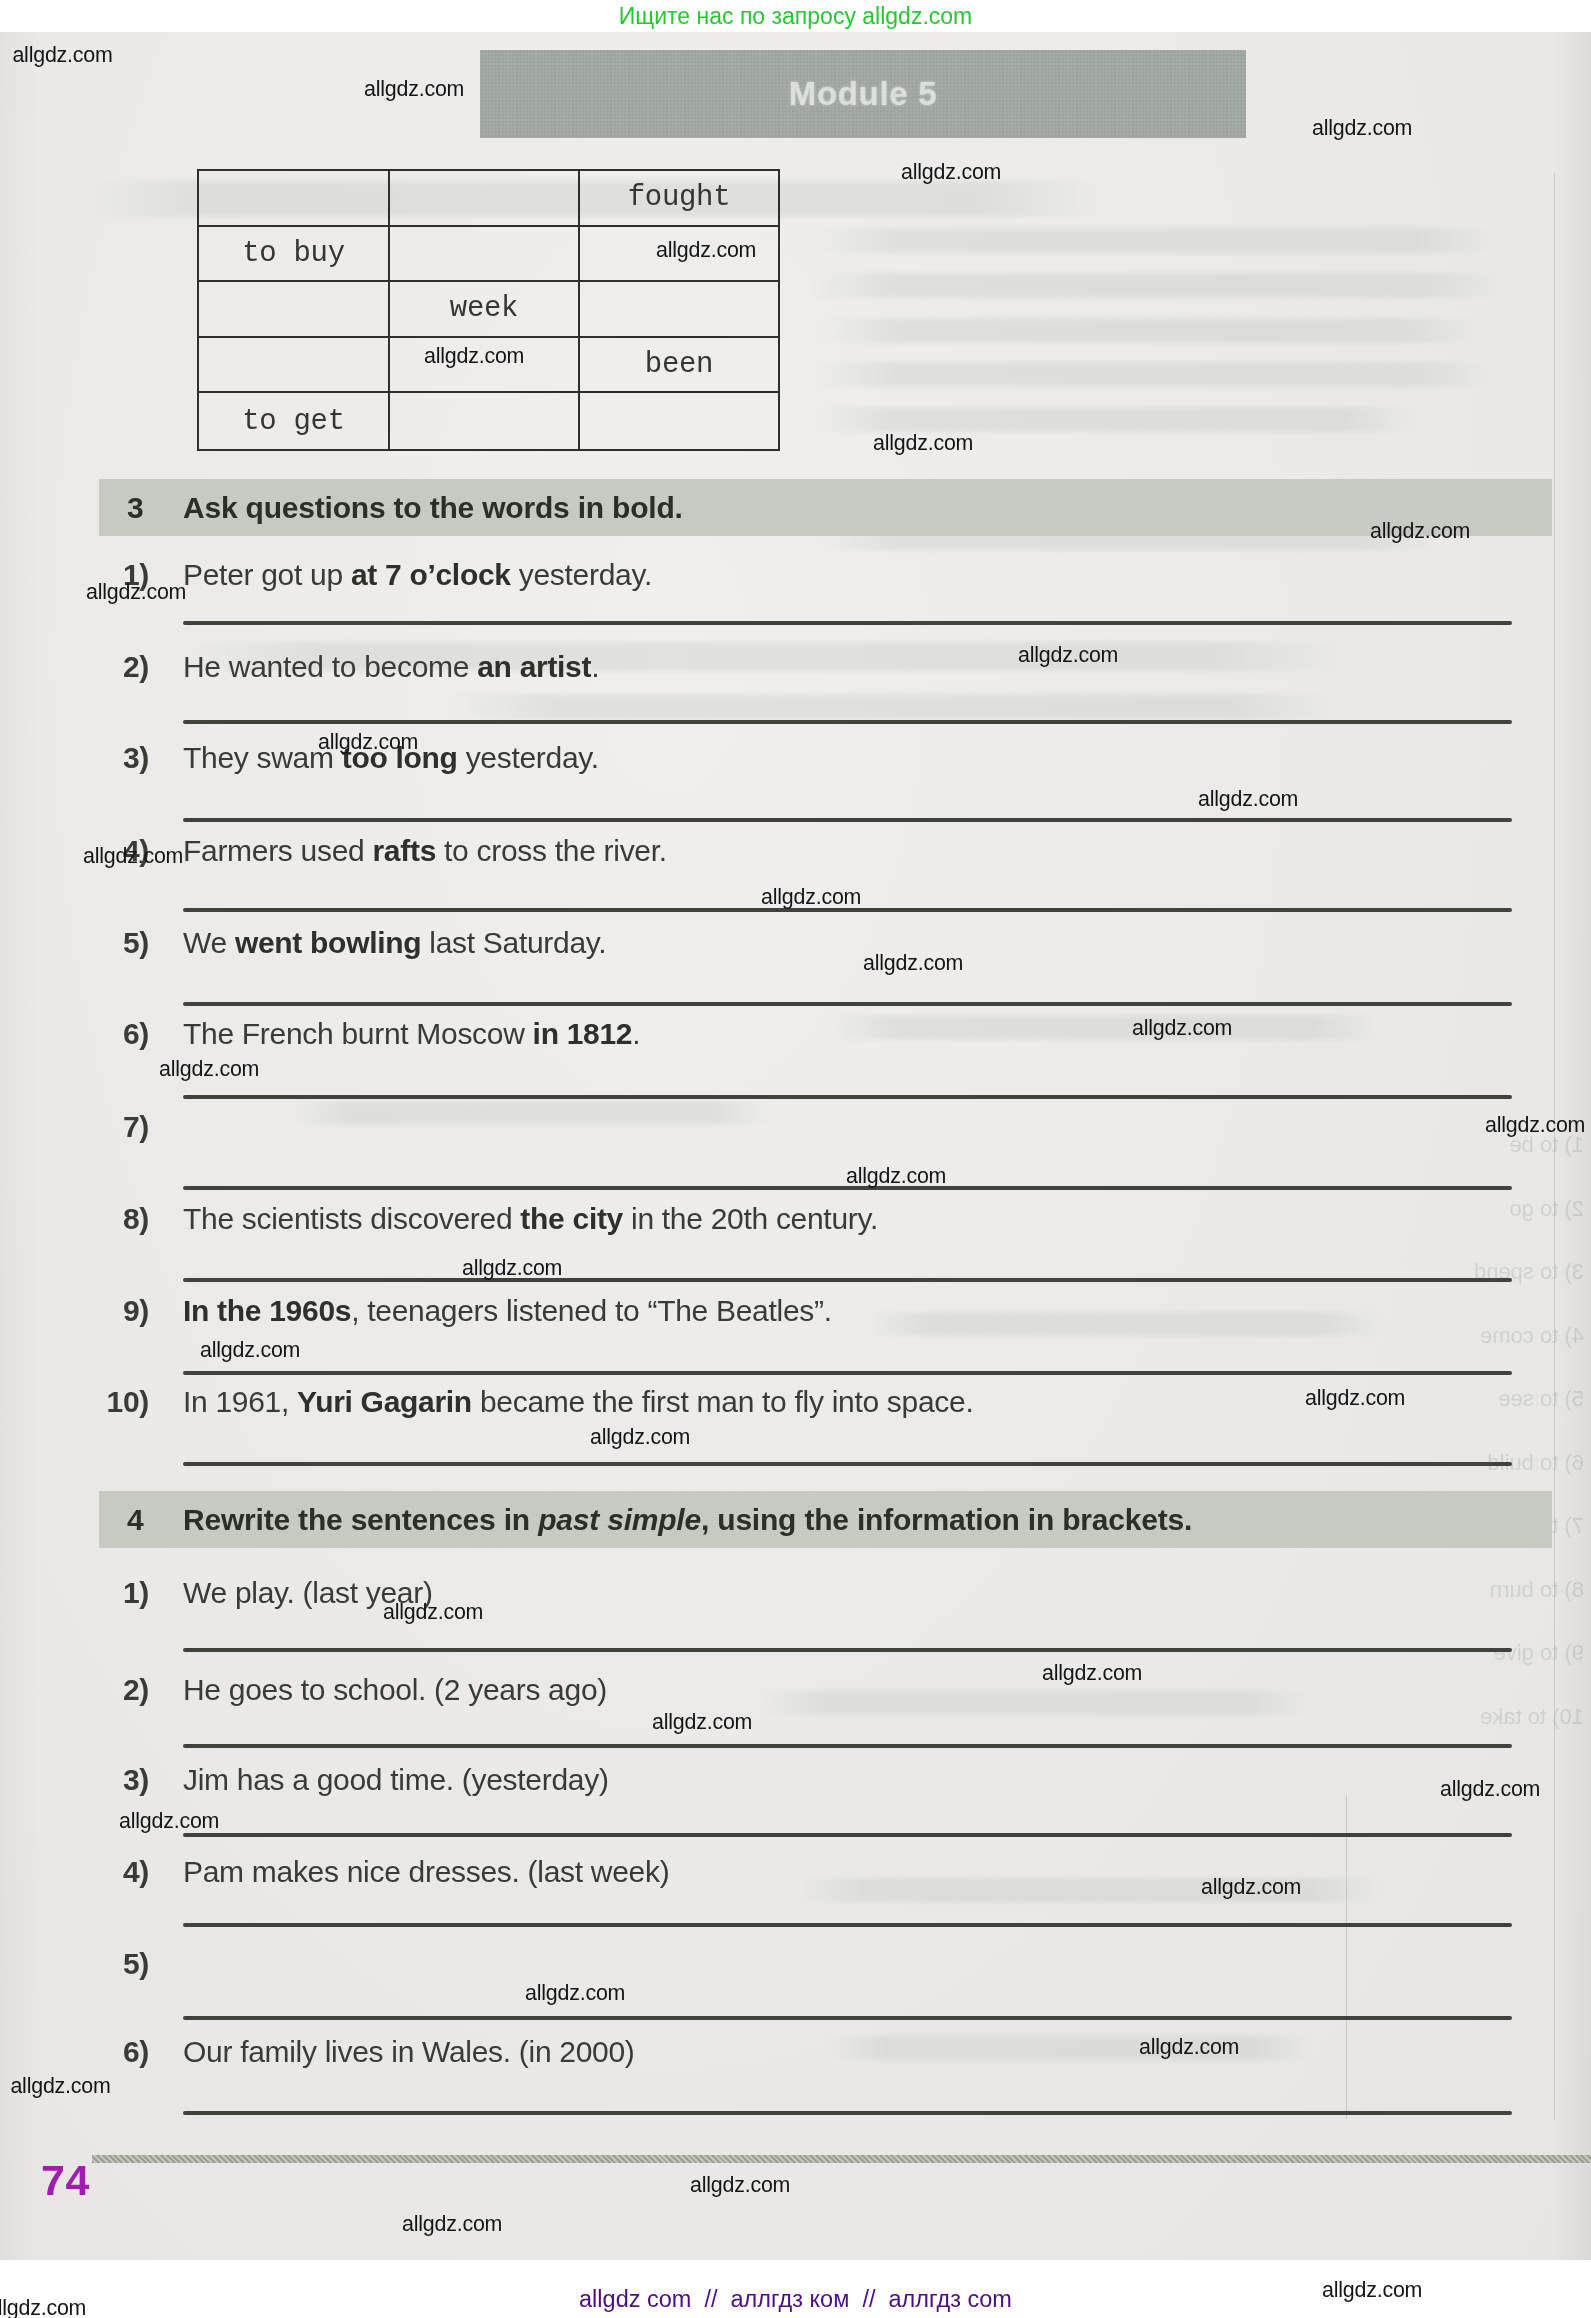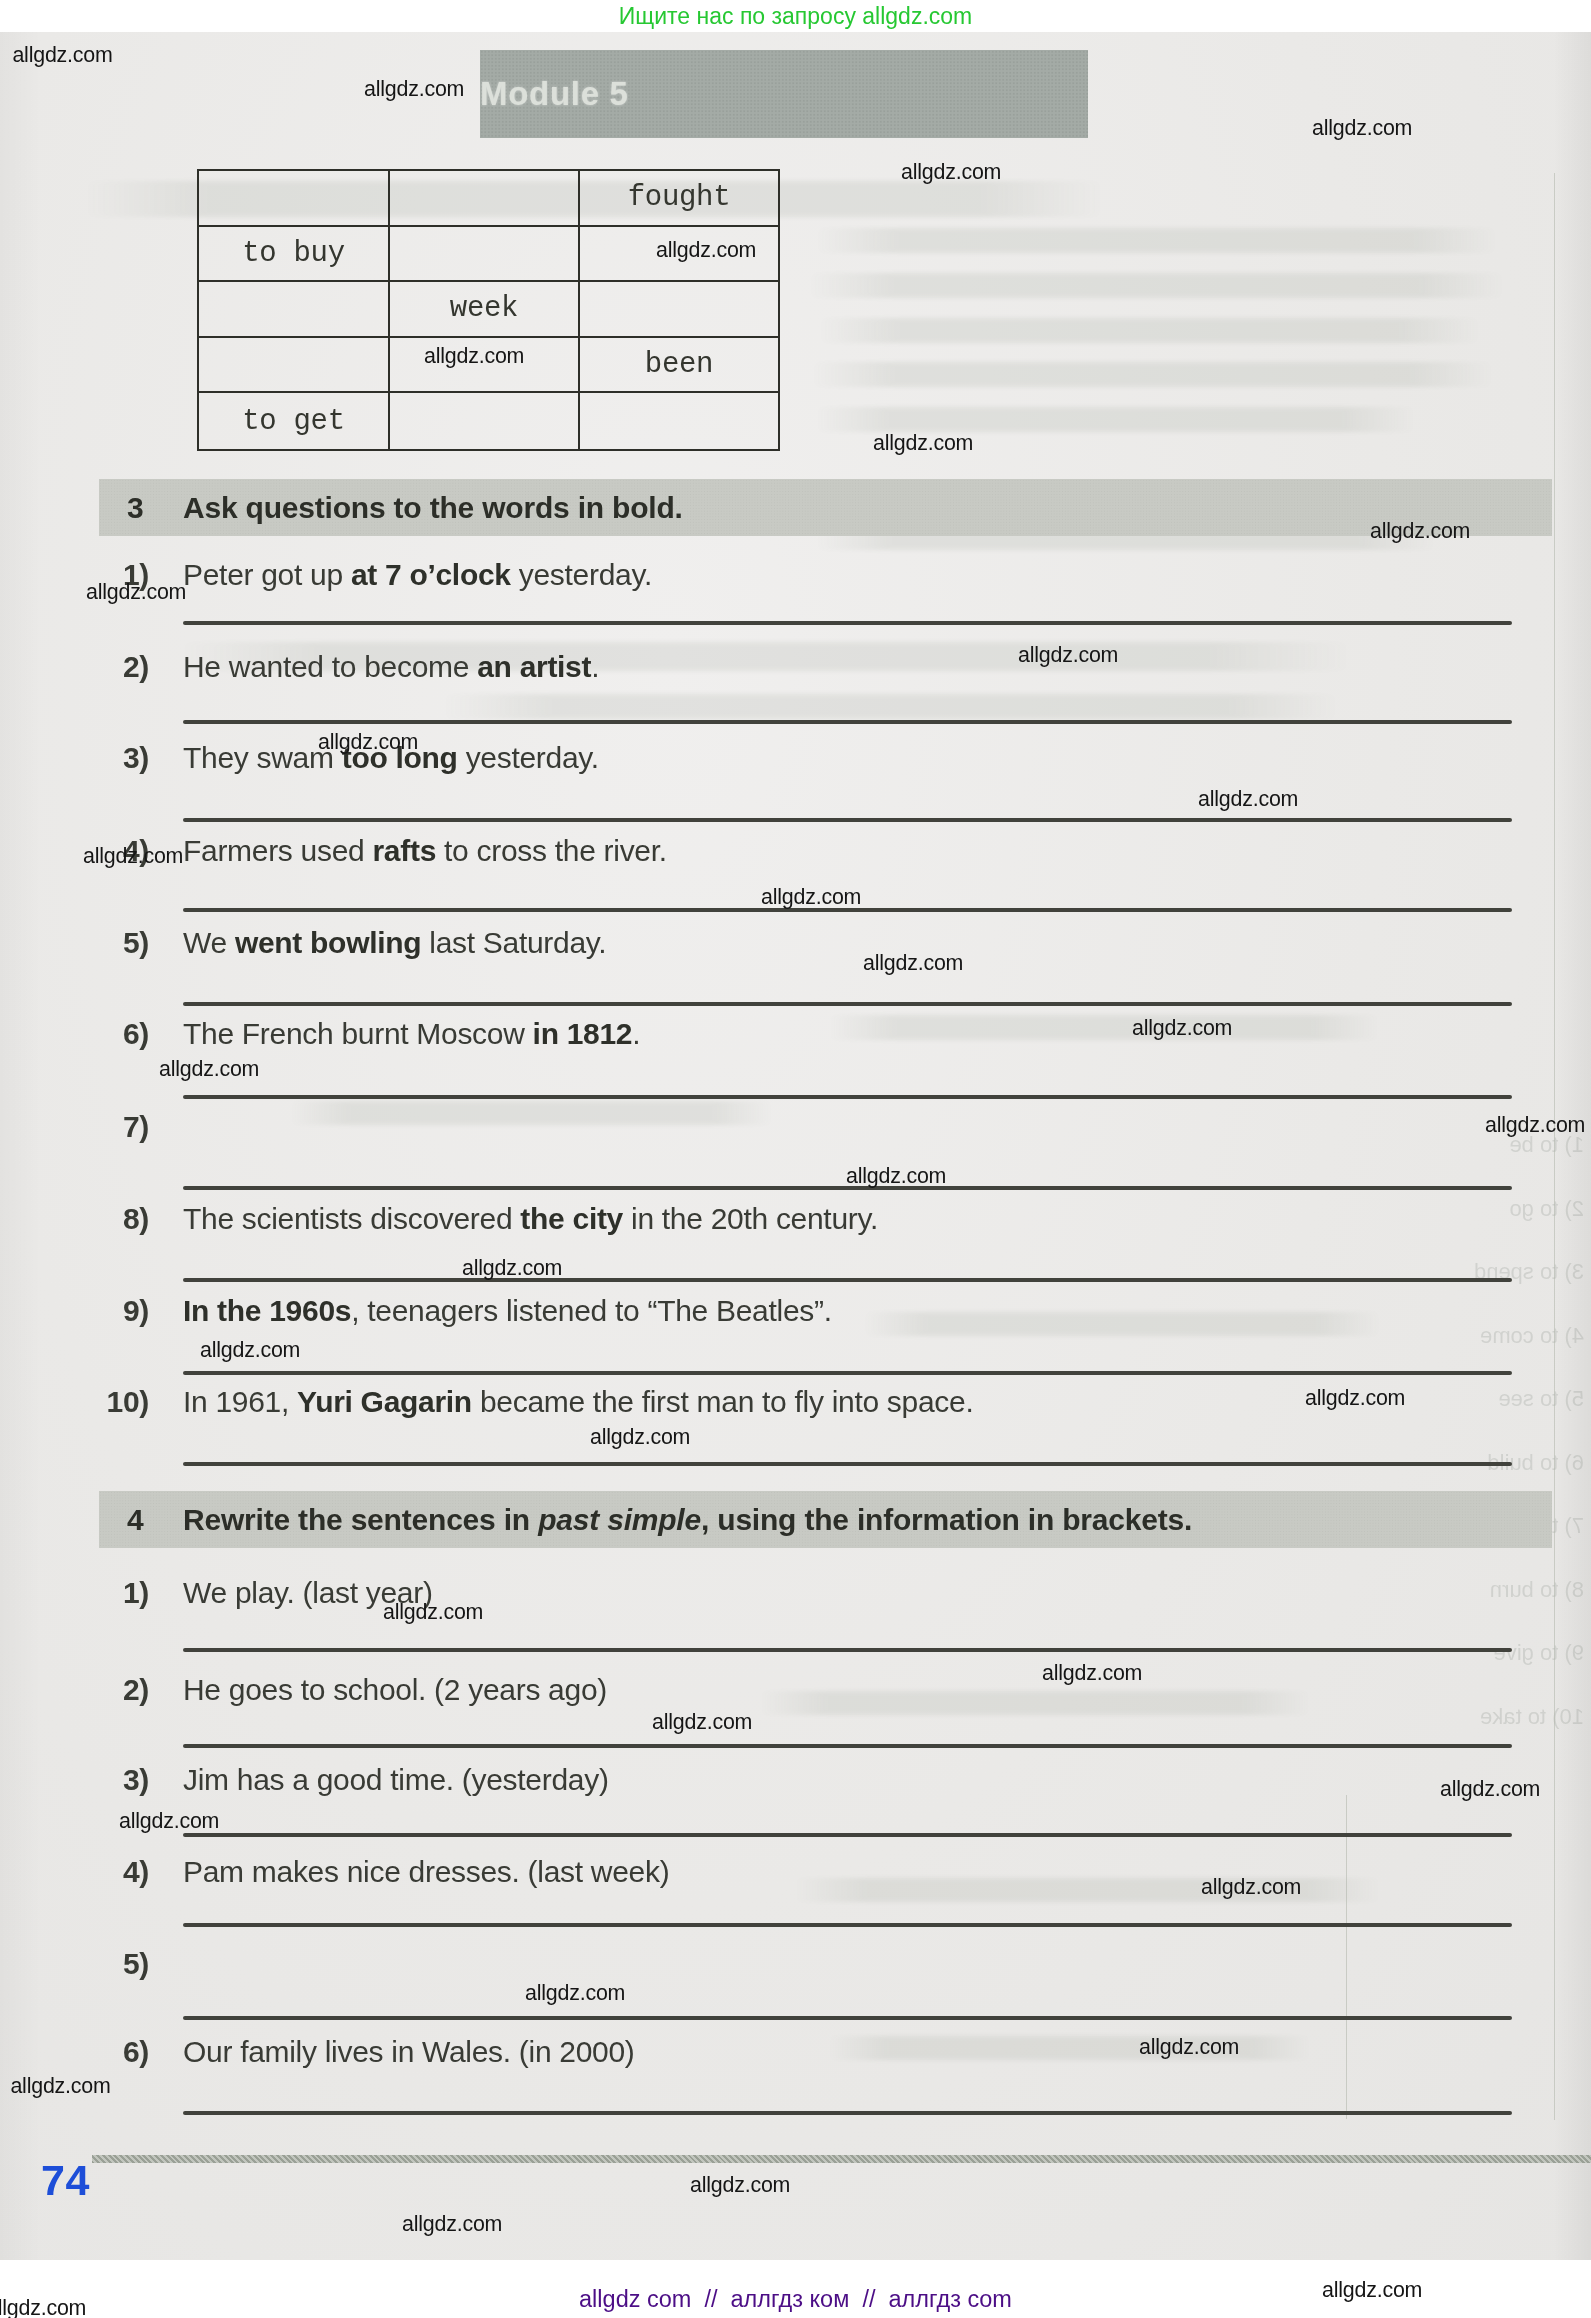--- a/index.html
+++ b/index.html
@@ -14,25 +14,25 @@
       linear-gradient(90deg, rgba(0,0,0,0.03), rgba(0,0,0,0) 41px),
       linear-gradient(270deg, rgba(0,0,0,0.05), rgba(0,0,0,0) 38px),
       radial-gradient(ellipse at 42% 28%, #f0efee 0%, #eae9e7 55%, #e6e5e3 100%);
   }
   .top-banner{
     position:absolute;left:0;top:0;width:1591px;height:32px;
     display:flex;align-items:center;justify-content:center;
     font-size:23px;font-weight:500;
   }
   .module-banner{
-    position:absolute;left:480px;top:50px;width:608px;height:88px;
+    position:absolute;left:480px;top:50px;width:766px;height:88px;
     background-color:#a4aba6;
     background-image:radial-gradient(#99a09b 0.8px, rgba(0,0,0,0) 0.8px);
     background-size:3.5px 3.5px;
-    display:flex;align-items:center;
+    display:flex;align-items:center;justify-content:center;
   }
   .module-banner span{
     color:#dce0da;font-size:33px;font-weight:bold;letter-spacing:0.7px;
     text-shadow:0 0 2.8px rgba(255,255,255,0.45);
   }
   
   .verb-table{
     position:absolute;left:197px;top:169px;width:583px;height:282px;
     border:2.8px solid #2e2f29;box-sizing:border-box;
     display:grid;grid-template-columns:191px 190px 1fr;grid-template-rows:repeat(5,1fr);
@@ -62,21 +62,21 @@
   .item b{font-weight:bold;color:#2e302a;}
   .answer-line{
     position:absolute;left:183px;width:1329px;height:3.5px;
     background:#41423c;border-radius:2.1px;
   }
   
   .bottom-band{
     position:absolute;left:92px;top:2155px;width:1499px;height:8.3px;
     background:repeating-linear-gradient(45deg,#9aa096 0 2.1px,#c2c6be 2.1px 4.1px);
   }
-  .page-number{position:absolute;left:41px;top:2156px;font-size:43px;font-weight:600;color:#1d4ed8;letter-spacing:0.7px;text-align:center;}
+  .page-number{position:absolute;left:41px;top:2156px;font-size:43px;font-weight:600;color:#a21caf;letter-spacing:0.7px;text-align:center;}
   .footer-line{
     position:absolute;left:0;top:2286px;width:1591px;text-align:center;
     font-size:23.5px;font-weight:500;white-space:pre;
   }
   
   .wm{position:absolute;font-size:21.4px;color:#151515;white-space:nowrap;letter-spacing:-0.2px;}
   
   .bleed-bar{position:absolute;height:28px;border-radius:5.5px;opacity:0.09;filter:blur(2.1px);
     background:linear-gradient(90deg,rgba(85,98,79,0) 0%, #55624f 12%, #55624f 88%, rgba(85,98,79,0) 100%);}
   .bleed-item{

